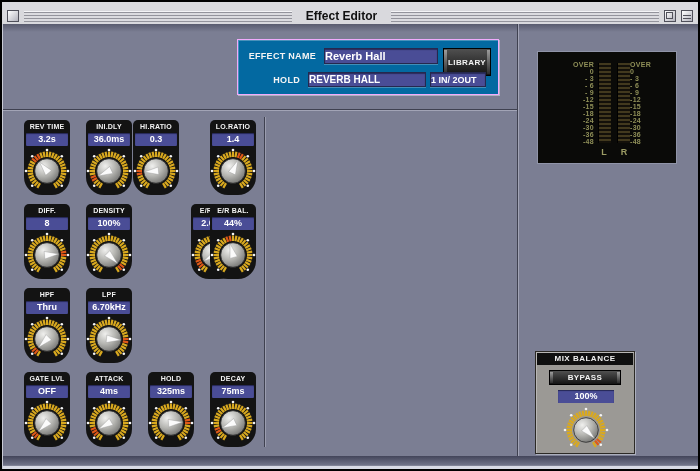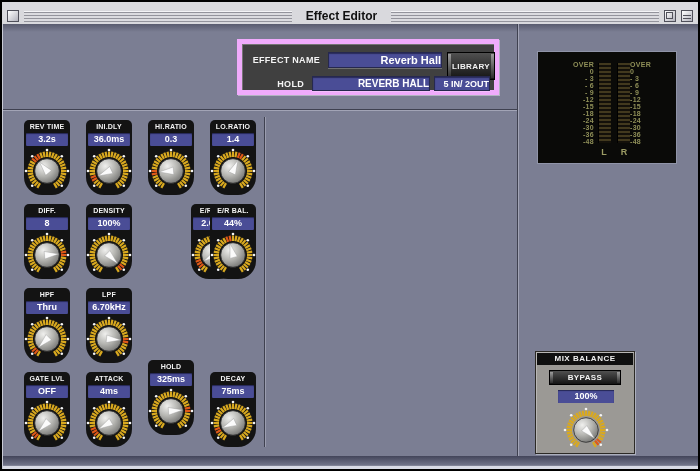--- a/index.html
+++ b/index.html
@@ -26,35 +26,35 @@
   .top-shade{position:absolute;left:0;top:0;right:0;height:8px;background:linear-gradient(180deg,#595b6e,#7b7e93);}
   .bottom-shade{position:absolute;left:0;right:0;bottom:0;height:13px;
     background:linear-gradient(180deg,#43455a,#72758a 72%,#d9dbe5 80%,#d9dbe5);}
   .hdiv{position:absolute;left:0;top:85px;width:515px;height:2px;
     background:linear-gradient(180deg,#3f4150 0 1px,#a2a4b6 1px 2px);}
   .vdiv-main{position:absolute;left:514px;top:0;bottom:0;width:2px;
     background:linear-gradient(90deg,#3f4150 0 1px,#a2a4b6 1px 2px);}
   .vdiv-mini{position:absolute;left:261px;top:93px;height:330px;width:2px;
     background:linear-gradient(90deg,#3f4150 0 1px,#9b9daf 1px 2px);}
   
-  .panel{position:absolute;background:#404040;border:5px solid #f0abfc;
+  .panel{position:absolute;background:#0369a1;border:1px solid #f0abfc;
     box-shadow:inset 1px 1px 0 rgba(255,255,255,.28),1px 1px 0 rgba(222,224,232,.55);}
   .effno{left:28px;top:15px;width:198px;height:56px;}
   .effname{left:234px;top:15px;width:262px;height:56px;}
   .plabel{position:absolute;font-size:9px;font-weight:bold;color:#f4f4f4;letter-spacing:.3px;white-space:nowrap;}
   .effno .plabel{left:18px;top:23px;}
   
   .numbtn{position:absolute;width:27px;height:18px;border:1px solid #14100a;padding:0;
     background:linear-gradient(180deg,#52493c,#241f16);color:#e8e2d6;
     font-family:inherit;font-weight:bold;font-size:9px;line-height:16px;text-align:center;cursor:pointer;}
   .numbtn::before,.numbtn::after{content:"";position:absolute;top:1px;bottom:1px;width:3px;background:rgba(0,0,0,.38);}
   .numbtn::before{left:0;}.numbtn::after{right:0;}
   .numbtn.sel{background:linear-gradient(180deg,#f4d88c,#d4a440 55%,#aa781e);color:#1e1400;}
   
-  .lcd{position:absolute;background:#4a4d96;color:#ffffff;font-weight:bold;text-align:right;
+  .lcd{position:absolute;background:#4a4d96;color:#ffffff;font-weight:bold;text-align:left;
     border:1px solid #26284e;box-shadow:inset 0 1px 1px rgba(0,0,20,.45),0 1px 0 rgba(255,255,255,.25);}
   .f-name{left:86px;top:8px;width:114px;height:16px;font-size:11px;line-height:15px;}
   .f-type{left:70px;top:32px;width:118px;height:15px;font-size:10px;line-height:14px;}
   .f-io{left:192px;top:32px;width:56px;height:15px;font-size:9px;line-height:14px;}
   .lab-name{left:0;top:11px;width:78px;text-align:right;}
   .lab-type{left:0;top:35px;width:62px;text-align:right;}
   
   .flangebtn{position:relative;border:1px solid #000;padding:0;cursor:pointer;
     background:linear-gradient(180deg,#505050,#141414);color:#f2f2f2;
     font-family:inherit;font-weight:bold;font-size:8px;letter-spacing:.4px;text-align:center;}
@@ -121,21 +121,21 @@
   <div class="content">
     <div class="top-shade"></div>
 
 
     <div class="panel effname">
       <span class="plabel lab-name">EFFECT NAME</span>
       <div class="lcd f-name">Reverb Hall</div>
       <button class="flangebtn lib">LIBRARY</button>
       <span class="plabel lab-type">HOLD</span>
       <div class="lcd f-type">REVERB HALL</div>
-      <div class="lcd f-io">5 IN/ 2OUT</div>
+      <div class="lcd f-io">1 IN/ 2OUT</div>
     </div>
 
     <div class="hdiv"></div>
     <div class="vdiv-main"></div>
     <div class="vdiv-mini"></div>
 
     <div id="knob-grid">
         <div class="kmod" style="left: 21px; top: 96px;">
           <div class="klabel">REV TIME</div>
           <div class="kval">3.2s</div>
@@ -225,21 +225,21 @@
               <circle cx="23.0" cy="2.0" r="1.3" fill="#f4f4f4"></circle>
               <circle cx="37.8" cy="8.2" r="1.3" fill="#f4f4f4"></circle>
               <circle cx="44.0" cy="23.0" r="1.3" fill="#f4f4f4"></circle>
               <circle cx="37.8" cy="37.8" r="1.3" fill="#f4f4f4"></circle>
               <circle cx="23" cy="23" r="12.3" fill="url(#kg)" stroke="#2b2b2b" stroke-width="0.8"></circle>
               <g transform="rotate(-115 23 23)">
         <polygon points="23,11.2 19.2,25.5 26.8,25.5" fill="#fbfbfb" stroke="#9a9a9a" stroke-width="0.4"></polygon>
               </g>
             </svg></div>
         </div>
-        <div class="kmod" style="left: 145px; top: 96px;">
+        <div class="kmod" style="left: 130px; top: 96px;">
           <div class="klabel">HI.RATIO</div>
           <div class="kval">0.3</div>
           <div class="kdial"><svg width="46" height="46" viewBox="0 0 46 46">
               <line x1="16.0" y1="35.1" x2="13.3" y2="39.9" stroke="#d9a91f" stroke-width="2.2"></line>
               <line x1="14.0" y1="33.7" x2="10.5" y2="37.9" stroke="#d9a91f" stroke-width="2.2"></line>
               <line x1="12.3" y1="32.0" x2="8.1" y2="35.5" stroke="#d9a91f" stroke-width="2.2"></line>
               <line x1="10.9" y1="30.0" x2="6.1" y2="32.8" stroke="#d9a91f" stroke-width="2.2"></line>
               <line x1="9.8" y1="27.8" x2="4.7" y2="29.7" stroke="#d9a91f" stroke-width="2.2"></line>
               <line x1="9.2" y1="25.4" x2="3.8" y2="26.4" stroke="#e05818" stroke-width="2.2"></line>
               <line x1="9.0" y1="23.0" x2="3.5" y2="23.0" stroke="#e05818" stroke-width="2.2"></line>
@@ -705,21 +705,21 @@
               <circle cx="23.0" cy="2.0" r="1.3" fill="#f4f4f4"></circle>
               <circle cx="37.8" cy="8.2" r="1.3" fill="#f4f4f4"></circle>
               <circle cx="44.0" cy="23.0" r="1.3" fill="#f4f4f4"></circle>
               <circle cx="37.8" cy="37.8" r="1.3" fill="#f4f4f4"></circle>
               <circle cx="23" cy="23" r="12.3" fill="url(#kg)" stroke="#2b2b2b" stroke-width="0.8"></circle>
               <g transform="rotate(-120 23 23)">
         <polygon points="23,11.2 19.2,25.5 26.8,25.5" fill="#fbfbfb" stroke="#9a9a9a" stroke-width="0.4"></polygon>
               </g>
             </svg></div>
         </div>
-        <div class="kmod" style="left: 145px; top: 336px;">
+        <div class="kmod" style="left: 145px; top: 348px;">
           <div class="klabel">HOLD</div>
           <div class="kval">325ms</div>
           <div class="kdial"><svg width="46" height="46" viewBox="0 0 46 46">
               <line x1="16.0" y1="35.1" x2="13.3" y2="39.9" stroke="#d9a91f" stroke-width="2.2"></line>
               <line x1="14.0" y1="33.7" x2="10.5" y2="37.9" stroke="#d9a91f" stroke-width="2.2"></line>
               <line x1="12.3" y1="32.0" x2="8.1" y2="35.5" stroke="#d9a91f" stroke-width="2.2"></line>
               <line x1="10.9" y1="30.0" x2="6.1" y2="32.8" stroke="#d9a91f" stroke-width="2.2"></line>
               <line x1="9.8" y1="27.8" x2="4.7" y2="29.7" stroke="#d9a91f" stroke-width="2.2"></line>
               <line x1="9.2" y1="25.4" x2="3.8" y2="26.4" stroke="#d9a91f" stroke-width="2.2"></line>
               <line x1="9.0" y1="23.0" x2="3.5" y2="23.0" stroke="#d9a91f" stroke-width="2.2"></line>

